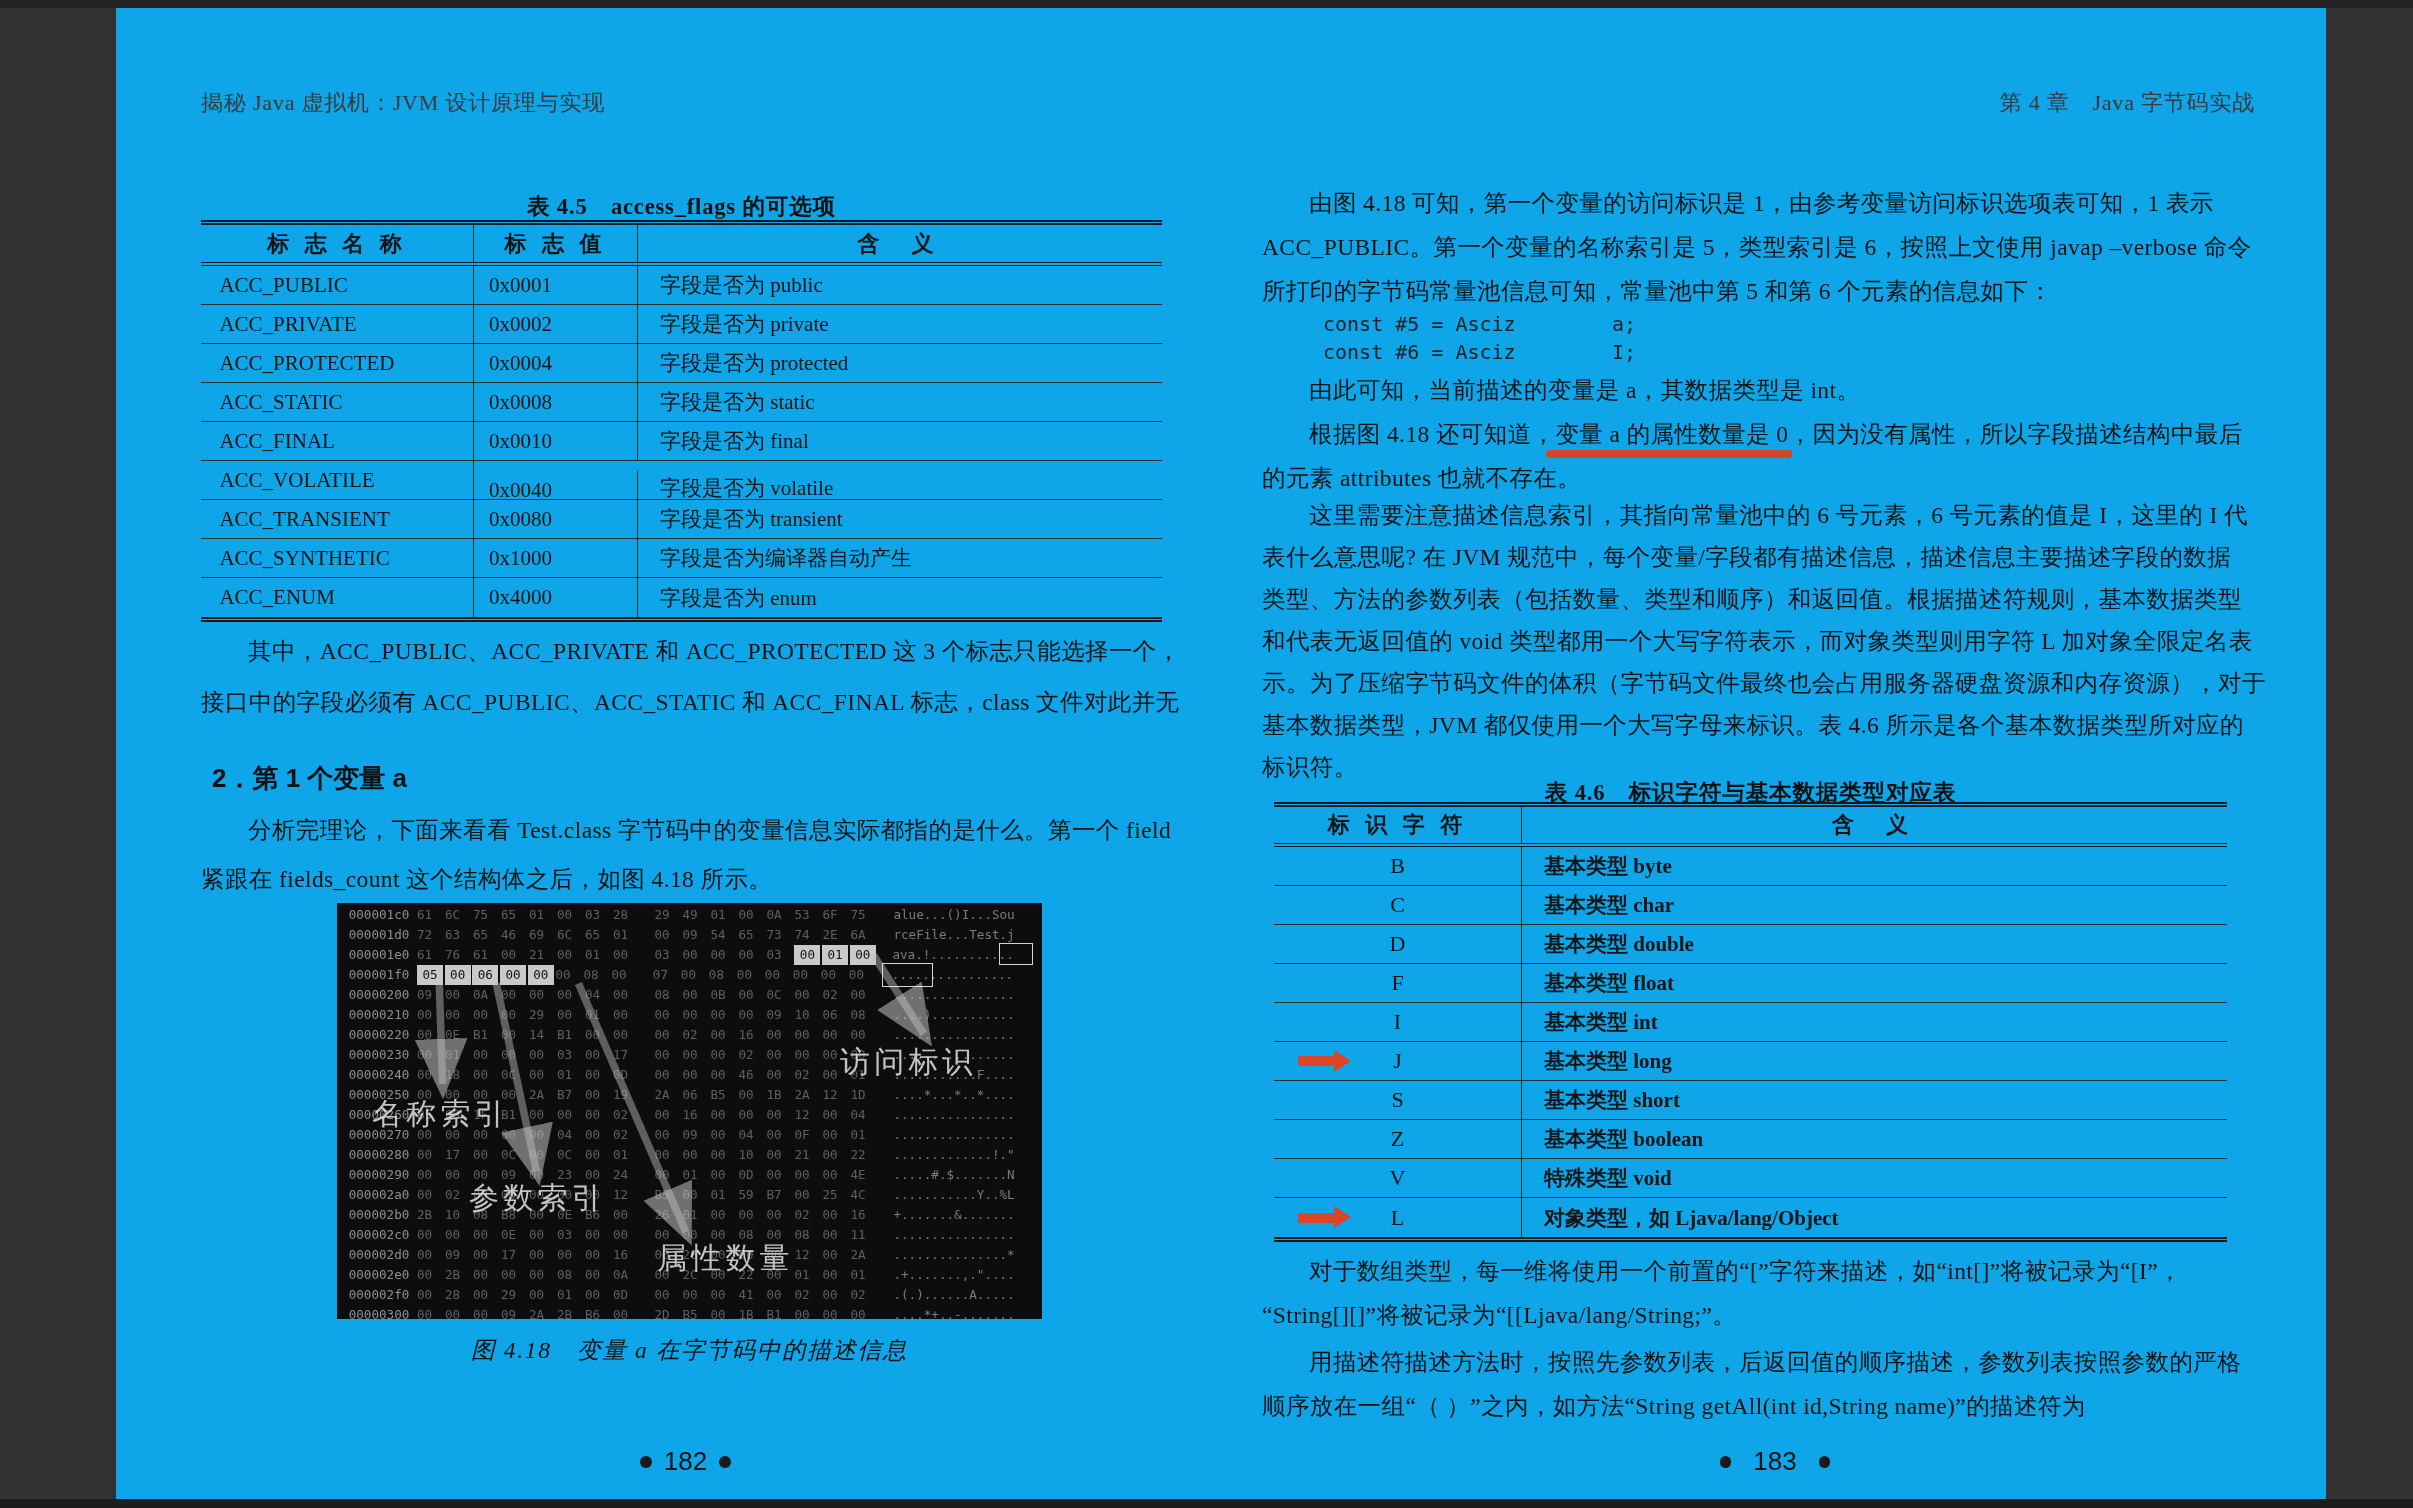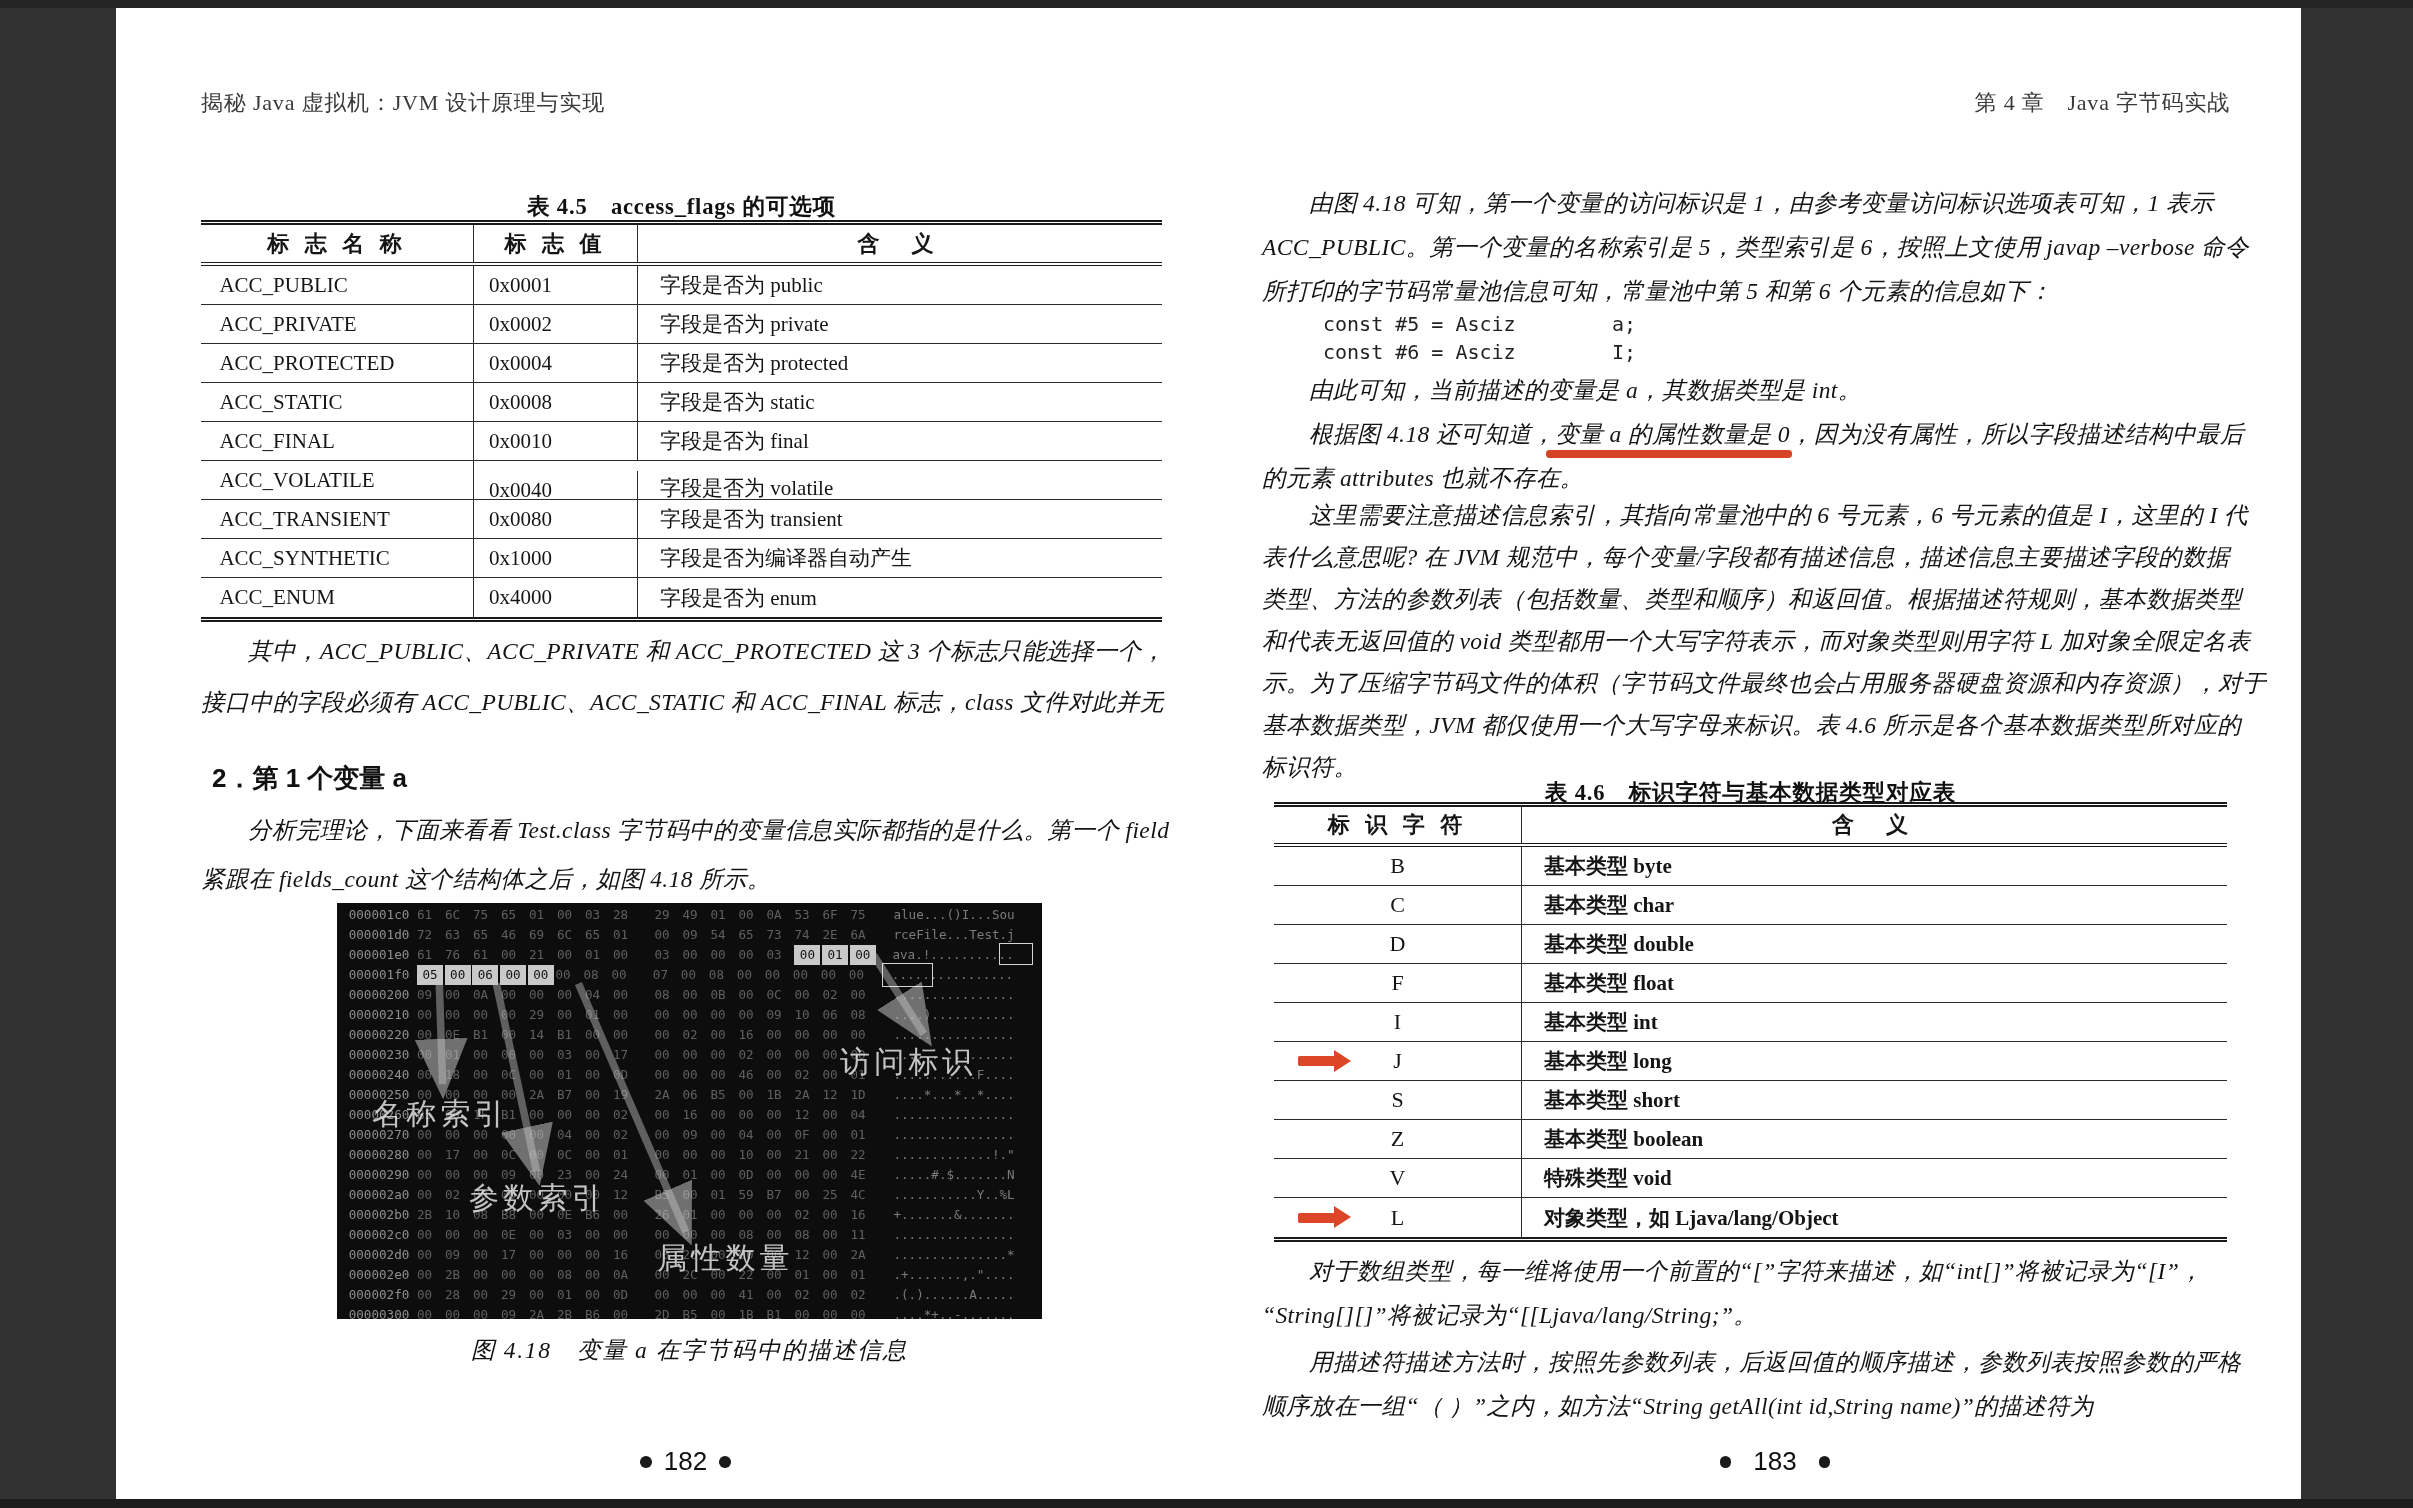--- a/index.html
+++ b/index.html
@@ -1,29 +1,29 @@
 <!DOCTYPE html>
 <html style="font-size:13.4px"><head>
 <meta charset="utf-8">
 <style>
   html,body{margin:0;padding:0;background:#323232;width:2413px;height:1508px;overflow:hidden;}
   .canvas{position:relative;width:2413px;height:1508px;background:#323232;
           font-family:"Liberation Serif", serif;color:#1c1c1c;}
   .strip-top{position:absolute;left:0;top:0;width:2413px;height:8.4px;background:#242424;}
   .strip-bottom{position:absolute;left:0;top:1499px;width:2413px;height:9.2px;background:#1d1d1d;}
-  .spread{position:absolute;left:116px;top:8.4px;width:2185px;height:1491px;background:#ffffff;}
+  .spread{position:absolute;left:116px;top:8.4px;width:2185px;height:1491px;background:#0ea5e9;padding-left:25px;}
 
   
   .hdr{position:absolute;top:80px;font-size:22px;color:#3a3a3a;letter-spacing:0.8px;white-space:nowrap;}
   .hdr-left{left:85px;}
   .hdr-right{right:71px;}
 
   
   .para{position:absolute;font-size:23.5px;color:#141414;}
-  .pline{white-space:nowrap;letter-spacing:0.4px;font-style:italic;}
+  .pline{white-space:nowrap;letter-spacing:0.4px;}
   .ind{text-indent:2em;}
 
   
   #l-para1{left:85px;top:618px;width:972px;line-height:51px;}
   #l-heading{position:absolute;left:96px;top:753px;font-family:"Liberation Sans",sans-serif;
              font-weight:bold;font-size:26px;color:#111;}
   #l-para2{left:85px;top:798px;width:972px;line-height:49px;}
 
   
   .t-title{position:absolute;text-align:center;font-weight:bold;font-size:22.6px;color:#111;letter-spacing:0.8px;}

